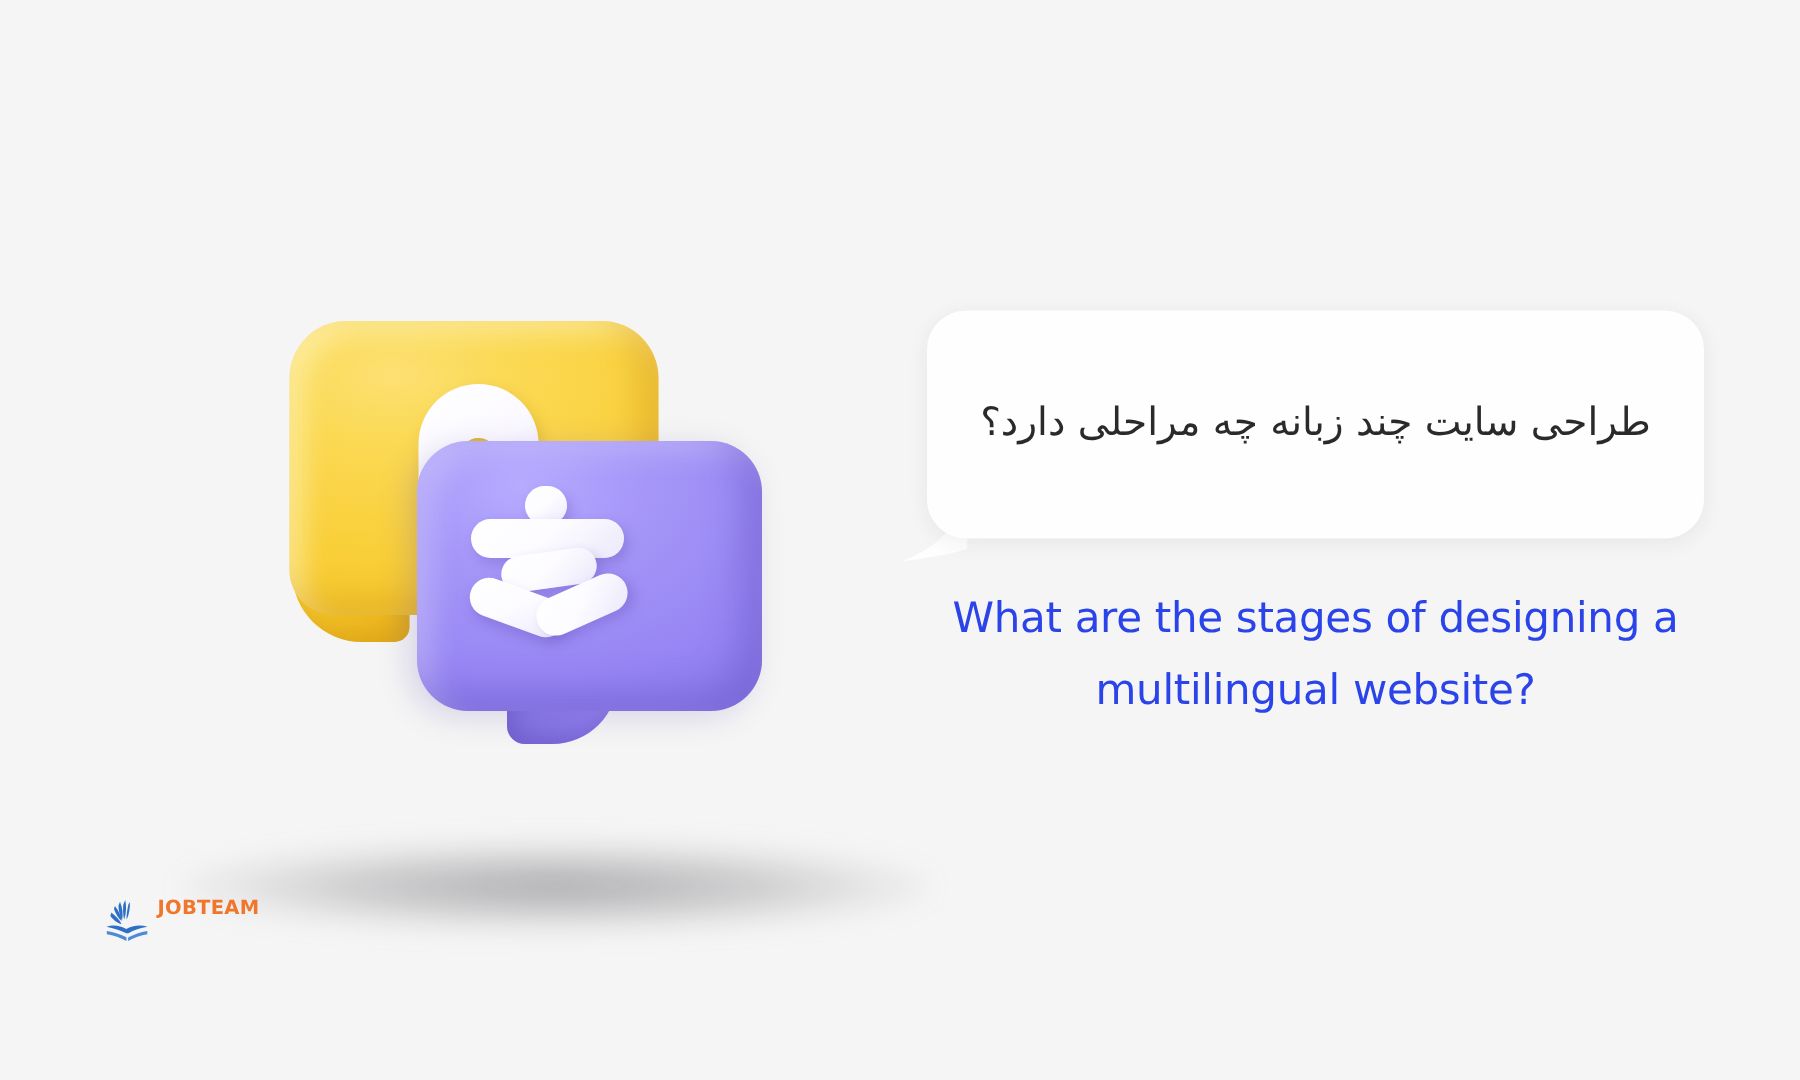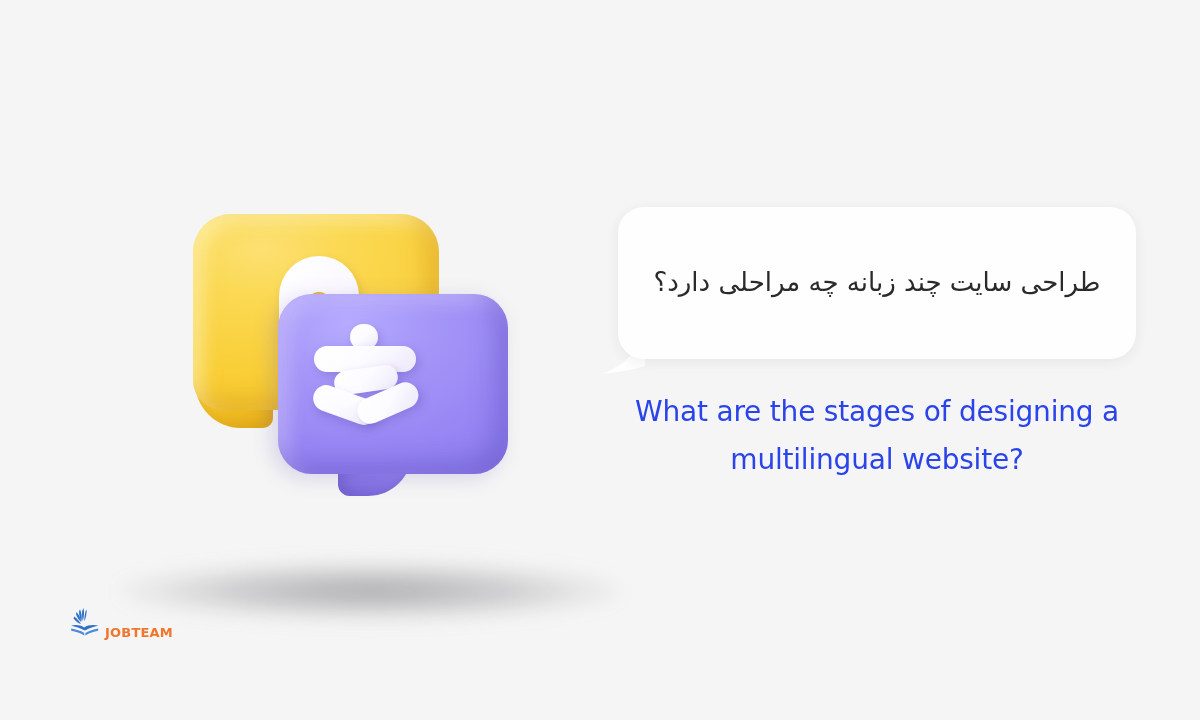--- a/index.html
+++ b/index.html
@@ -205,21 +205,21 @@
   }
 
   
   .logo {
     position: absolute;
     left: 68px;
     top: 598px;
     width: 110px;
     height: 42px;
     display: flex;
-    align-items: flex-end;
+    align-items: flex-start;
     gap: 3px;
   }
   .logo-mark {
     width: 34px;
     height: 34px;
     flex: 0 0 34px;
     position: relative;
   }
   .logo-mark svg { display: block; }
   .logo-text {

